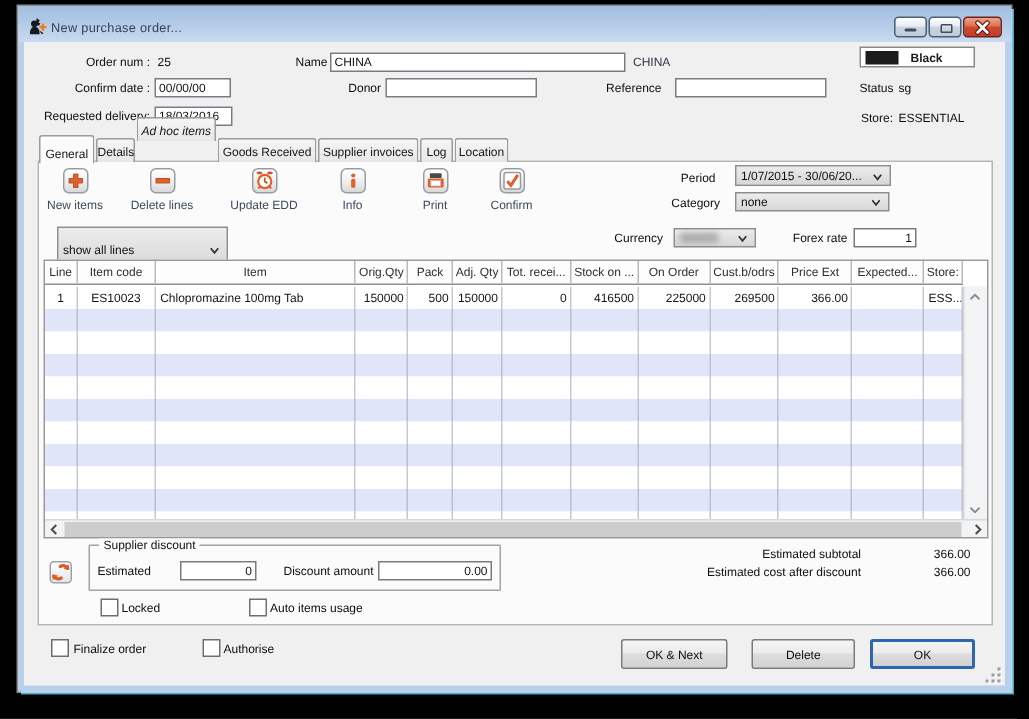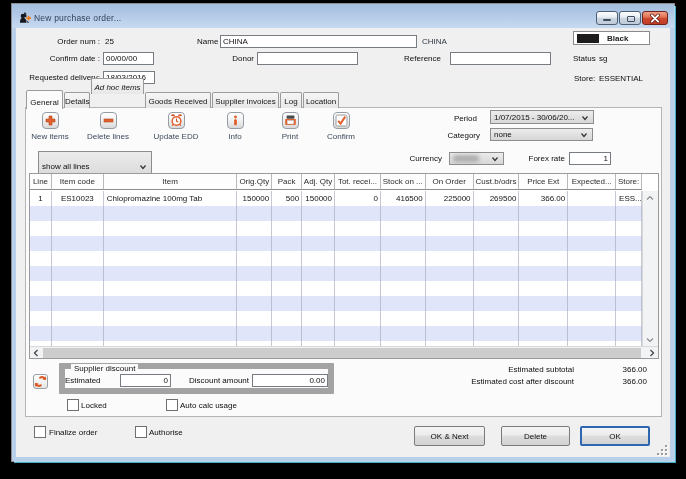--- a/index.html
+++ b/index.html
@@ -75,21 +75,21 @@
   .tc.a-left { justify-content:flex-start; padding-left:3px; }
 
   .vscroll { position:absolute; right:0; top:17px; width:16px; height:156px; background:#f2f3f5;
              border-left:1px solid #d8d8d8; }
   .hscroll { position:absolute; left:0; bottom:0; width:628px; height:12px; background:#f2f3f5; border-top:1px solid #d8d8d8;}
   .sbtn { position:absolute; width:12px; height:12px; display:flex; align-items:center; justify-content:center; }
   .hthumb { position:absolute; left:13px; top:1px; height:10px; width:598px; background:#cdcdcd; }
 
   
   .groupbox { position:absolute; left:33px; top:255px; width:275px; height:31px;
-              border:6px solid #a3a3a3; border-radius:1px; }
+              border:1px solid #a3a3a3; border-radius:1px; }
   .groupbox .legend { position:absolute; left:6px; top:-5px; background:#fbfbfb; padding:0 3px; color:#101010; }
   .iconbtn { position:absolute; left:7px; top:266px; width:15px; height:15px; border:1px solid #9aa0a8; border-radius:3px;
              background:linear-gradient(180deg,#ffffff,#e6e6e6); display:flex; align-items:center; justify-content:center; }
 
   .chk { position:absolute; width:12px; height:12px; background:#fff; border:1px solid #6f6f6f; }
   .btn { position:absolute; height:20px; border:1px solid #7b7b7b; border-radius:2px;
          background:linear-gradient(180deg,#f4f4f4 0%,#ececec 45%,#dddddd 50%,#d2d2d2 100%);
          display:flex; align-items:center; justify-content:center; color:#0d0d0d; }
   .btn.default { border:2px solid #2f66b0; }
 
@@ -521,21 +521,21 @@
           </div>
 
         <span class="lbl" style="right:87px; top:257px;">Estimated subtotal</span>
         <span class="lbl" style="right:14px; top:257px;">366.00</span>
         <span class="lbl" style="right:87px; top:269px;">Estimated cost after discount</span>
         <span class="lbl" style="right:14px; top:269px;">366.00</span>
 
         <span class="chk" style="left:41px; top:291px;"></span>
         <span class="lbl" style="left:55px; top:293px;">Locked</span>
         <span class="chk" style="left:140px; top:291px;"></span>
-        <span class="lbl" style="left:154px; top:293px;">Auto calc usage</span>
+        <span class="lbl" style="left:154px; top:293px;">Auto items usage</span>
       </div>
 
       <span class="chk" style="left:18px; top:398px;"></span>
       <span class="lbl" style="left:33px; top:400px;">Finalize order</span>
       <span class="chk" style="left:119px; top:398px;"></span>
       <span class="lbl" style="left:133px; top:400px;">Authorise</span>
 
       <div class="btn" style="left:398px; top:398px; width:71px;">
           <span>OK &amp; Next</span>
         </div>

